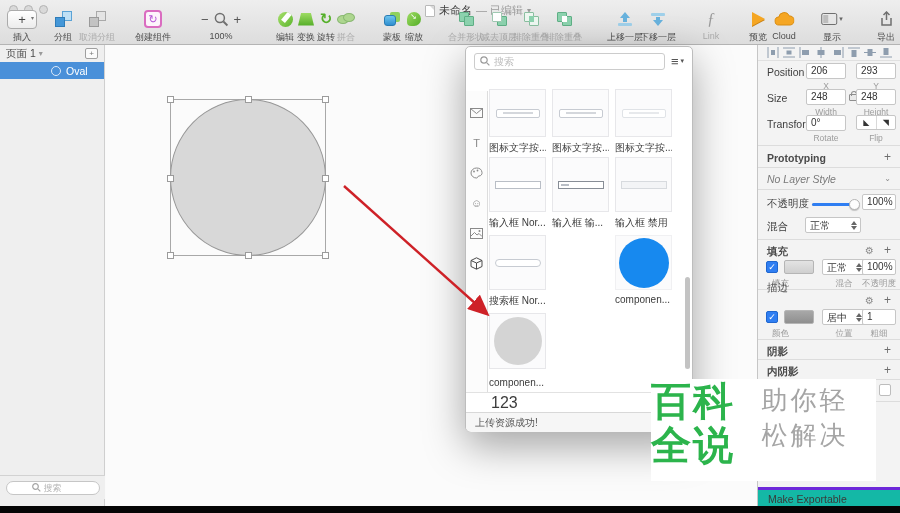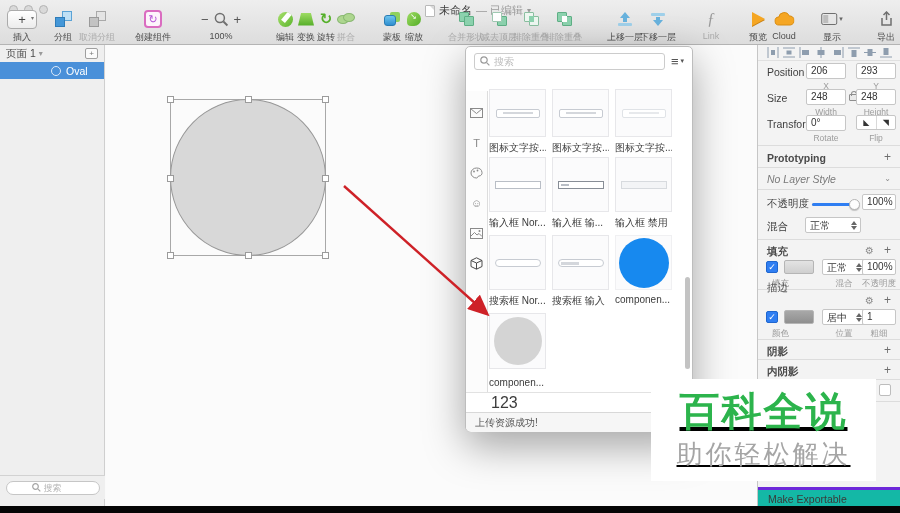--- a/index.html
+++ b/index.html
@@ -154,21 +154,21 @@
   .chk.off { background:#fff; border:1px solid #bdbdbd; }
   .swatch { position:absolute; height:14px; width:30px; border:1px solid #b5b5b5; border-radius:2px; }
   .dropdown { position:absolute; height:16px; background:#fff; border:1px solid #c6c6c6; border-radius:2px;
     font-size:10px; color:#333; padding:1px 0 0 4px; }
   .mk-export { position:absolute; left:0; top:442px; width:143px; height:20px; border-top:3px solid #6d28d9;
     background:#14b8a6; line-height:19px; padding-left:10px; font-size:10.5px; color:#3a3a3a; }
 
   
   .arrow-svg { position:absolute; left:0; top:0; z-index:20; pointer-events:none; }
   .watermark { position:absolute; left:651px; top:379px; width:225px; height:102px; background:#fff; z-index:30;
-    display:flex; flex-direction:column; align-items:center; justify-content:center;text-decoration:underline; }
+    display:flex; flex-direction:row; justify-content:center; }
   .wm-title { font-size:40px; font-weight:bold; color:#2cb44c; letter-spacing:2px; line-height:1.1; }
   .wm-sub { font-size:26px; color:#a5a5a5; letter-spacing:3px; margin-top:4px; }
   .bottom-bar { position:absolute; left:0; top:506px; width:900px; height:7px; background:#050505; z-index:40; }
 </style>
 </head>
 <body>
 
 <div class="stage">
 
   <div class="toolbar">
@@ -494,26 +494,20 @@
           <div class="mini-input plain"></div>
         </div>
       <div class="card-label">输入框 禁用</div>
     </div>
 
     <div class="card" style="left:23px;top:188px">
       <div class="thumb" style="height:55px">
           <div class="mini-search"></div>
         </div>
       <div class="card-label">搜索框 Nor...</div>
-    </div>
-    <div class="card" style="left:86px;top:188px">
-      <div class="thumb" style="height:55px">
-          <div class="mini-search filled"></div>
-        </div>
-      <div class="card-label">搜索框 输入</div>
     </div>
     <div class="card" style="left:149px;top:188px">
       <div class="thumb" style="height:55px;border-color:#f0f0f2">
           <div class="circle-blue" style="background:#1789ef"></div>
         </div>
       <div class="card-label">componen...</div>
     </div>
 
     <div class="card" style="left:23px;top:266px">
       <div class="thumb" style="height:56px">

